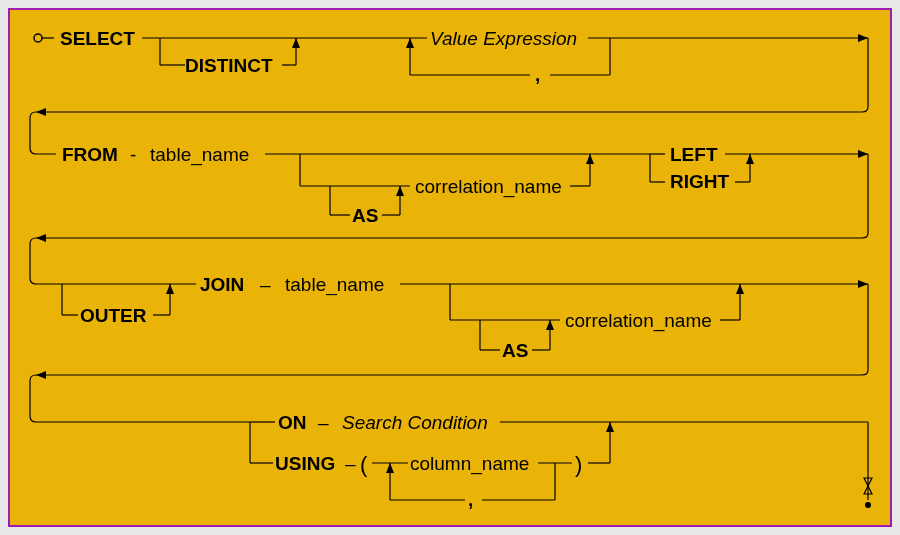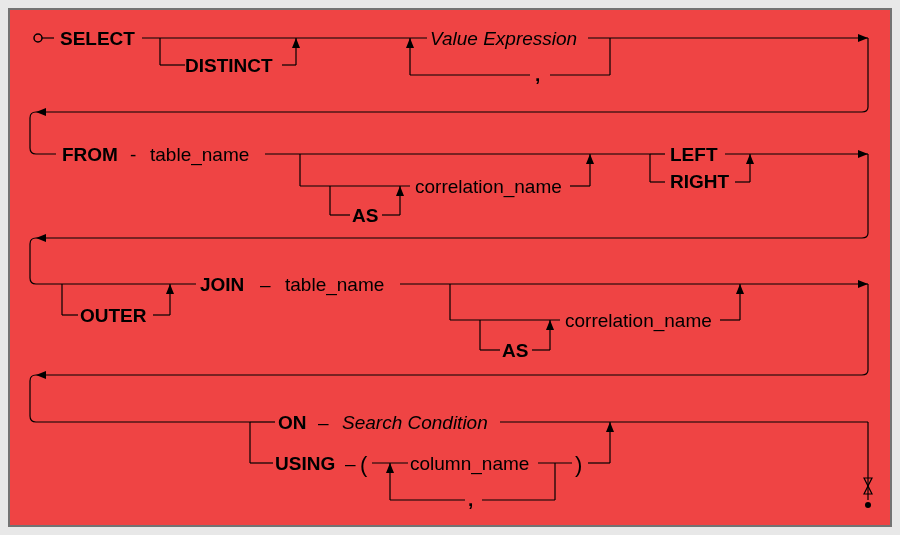--- a/index.html
+++ b/index.html
@@ -6,22 +6,22 @@
   body {
     width: 900px;
     height: 535px;
     background: #e8e8e8;
     font-family: Arial, Helvetica, sans-serif;
     position: relative;
   }
   .frame {
     position: absolute;
     left: 8px; top: 8px; right: 8px; bottom: 8px;
-    border: 2px solid #737373;
-    background: #ef4444;
+    border: 2px solid #a21caf;
+    background: #eab308;
   }
   svg { position: absolute; top: 0; left: 0; }
   text {
     font-family: Arial, Helvetica, sans-serif;
     font-size: 19px;
     fill: #000;
   }
   .kw { font-weight: bold; }
   .it { font-style: italic; }
 </style>

